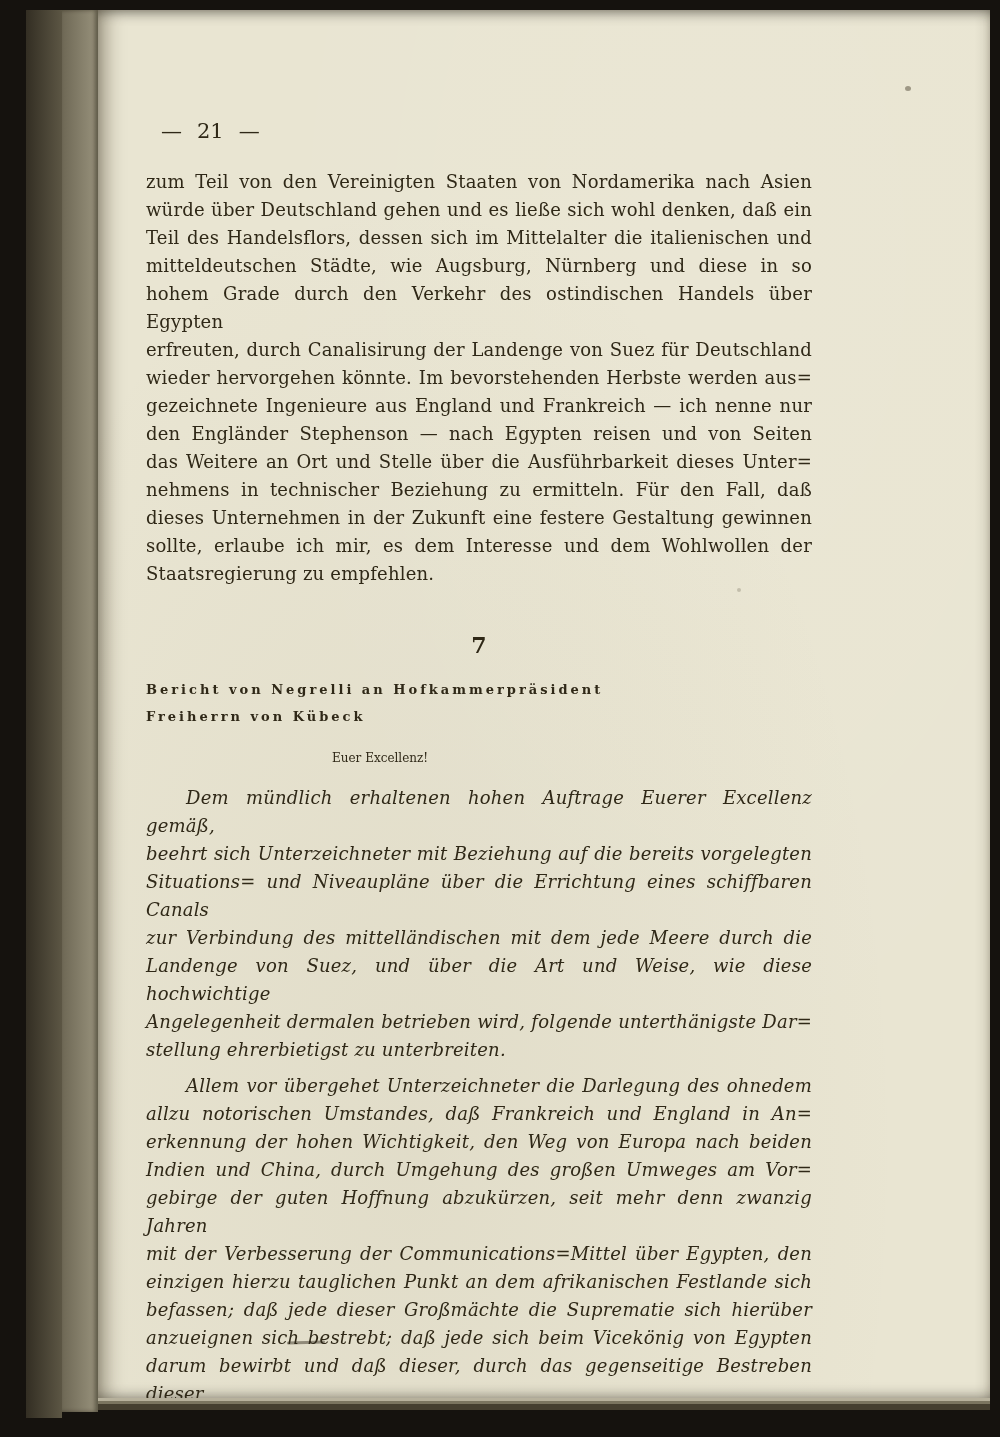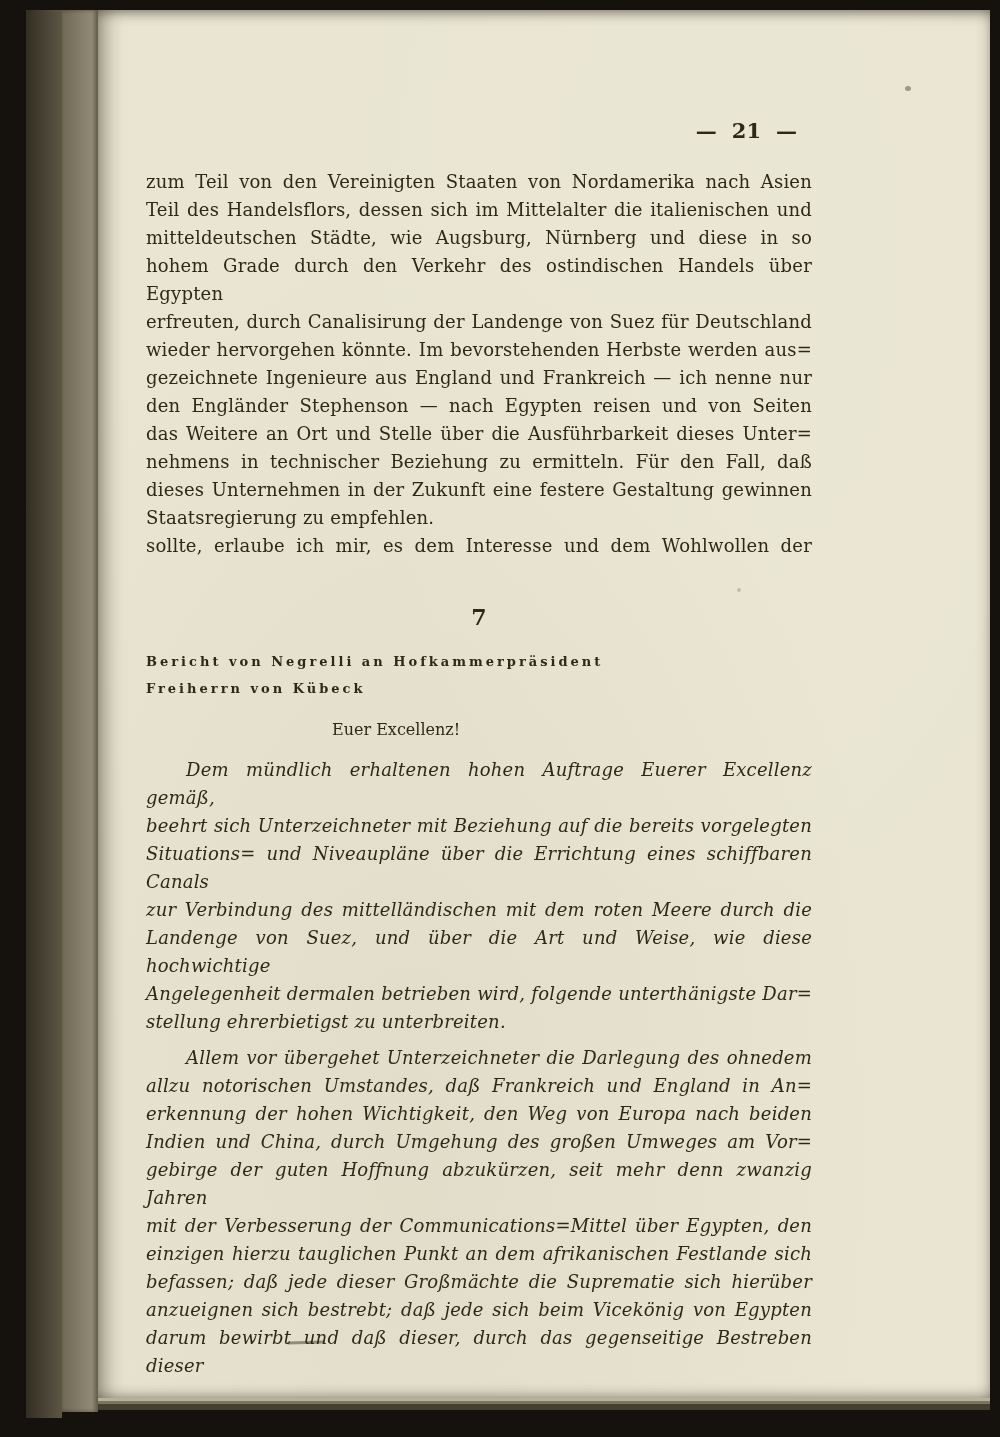--- a/index.html
+++ b/index.html
@@ -57,25 +57,24 @@
       #7b7560 3px 6px,
       #453f30 6px 12px);
   }
   .content {
     position: absolute;
     left: 48px; top: 108px;
     width: 666px;
     color: var(--ink, #2f2817);
   }
   .page-number-row {
-    text-align: right;
+    text-align: left;
     font-size: 21px;
     line-height: 26px;
     margin-bottom: 24px;
-    font-weight: bold;
   }
   .page-number-row .dash { margin: 0 15px; color: var(--ink, #2f2817); }
   .paragraph { margin: 0; }
   .paragraph + .paragraph { margin-top: 8px; }
   .line {
     font-size: 18px;
     line-height: 28px;
     text-align: justify;
     text-align-last: justify;
     letter-spacing: 0.2px;
@@ -94,21 +93,21 @@
     width: fit-content;
     font-weight: bold;
     font-size: 13px;
     line-height: 27px;
     letter-spacing: 3px;
   }
   .section-heading .h2 { text-align: left; }
   .salutation {
     margin-top: 14px;
     margin-left: 186px;
-    font-size: 16px;
+    font-size: 12px;
     line-height: 28px;
   }
   .body-after { margin-top: 12px; font-style: italic; }
   
   .smudge {
     position: absolute;
     left: 189px; top: 1331px;
     width: 38px; height: 3px;
     background: rgba(45,38,25,0.45);
     border-radius: 2px;
@@ -132,50 +131,51 @@
   <div class="page">
     <div class="content">
 
       <div class="page-number-row">
         <span class="dash">—</span><span class="num">21</span><span class="dash">—</span>
       </div>
 
       <div class="body-top">
           <div class="paragraph">
             <div class="line">zum Teil von den Vereinigten Staaten von Nordamerika nach Asien</div>
+            <div class="line">würde über Deutschland gehen und es ließe sich wohl denken, daß ein</div>
             <div class="line">Teil des Handelsflors, dessen sich im Mittelalter die italienischen und</div>
             <div class="line">mitteldeutschen Städte, wie Augsburg, Nürnberg und diese in so</div>
             <div class="line">hohem Grade durch den Verkehr des ostindischen Handels über Egypten</div>
             <div class="line">erfreuten, durch Canalisirung der Landenge von Suez für Deutschland</div>
             <div class="line">wieder hervorgehen könnte. Im bevorstehenden Herbste werden aus=</div>
             <div class="line">gezeichnete Ingenieure aus England und Frankreich — ich nenne nur</div>
             <div class="line">den Engländer Stephenson — nach Egypten reisen und von Seiten</div>
             <div class="line">das Weitere an Ort und Stelle über die Ausführbarkeit dieses Unter=</div>
             <div class="line">nehmens in technischer Beziehung zu ermitteln. Für den Fall, daß</div>
             <div class="line">dieses Unternehmen in der Zukunft eine festere Gestaltung gewinnen</div>
+            <div class="line">sollte, erlaube ich mir, es dem Interesse und dem Wohlwollen der</div>
             <div class="line last">Staatsregierung zu empfehlen.</div>
-            <div class="line">sollte, erlaube ich mir, es dem Interesse und dem Wohlwollen der</div>
           </div>
         </div>
 
       <div class="section-number">7</div>
 
       <div class="section-heading">
         <div class="h1">Bericht von Negrelli an Hofkammerpräsident</div>
         <div class="h2">Freiherrn von Kübeck</div>
       </div>
 
       <div class="salutation">Euer Excellenz!</div>
 
       <div class="body-after">
           <div class="paragraph">
             <div class="line indent">Dem mündlich erhaltenen hohen Auftrage Euerer Excellenz gemäß,</div>
             <div class="line">beehrt sich Unterzeichneter mit Beziehung auf die bereits vorgelegten</div>
             <div class="line">Situations= und Niveaupläne über die Errichtung eines schiffbaren Canals</div>
-            <div class="line">zur Verbindung des mittelländischen mit dem roten Meere durch die</div>
+            <div class="line">zur Verbindung des mittelländischen mit dem jede Meere durch die</div>
             <div class="line">Landenge von Suez, und über die Art und Weise, wie diese hochwichtige</div>
             <div class="line">Angelegenheit dermalen betrieben wird, folgende unterthänigste Dar=</div>
             <div class="line last">stellung ehrerbietigst zu unterbreiten.</div>
           </div>
           <div class="paragraph">
             <div class="line indent">Allem vor übergehet Unterzeichneter die Darlegung des ohnedem</div>
             <div class="line">allzu notorischen Umstandes, daß Frankreich und England in An=</div>
             <div class="line">erkennung der hohen Wichtigkeit, den Weg von Europa nach beiden</div>
             <div class="line">Indien und China, durch Umgehung des großen Umweges am Vor=</div>
             <div class="line">gebirge der guten Hoffnung abzukürzen, seit mehr denn zwanzig Jahren</div>

